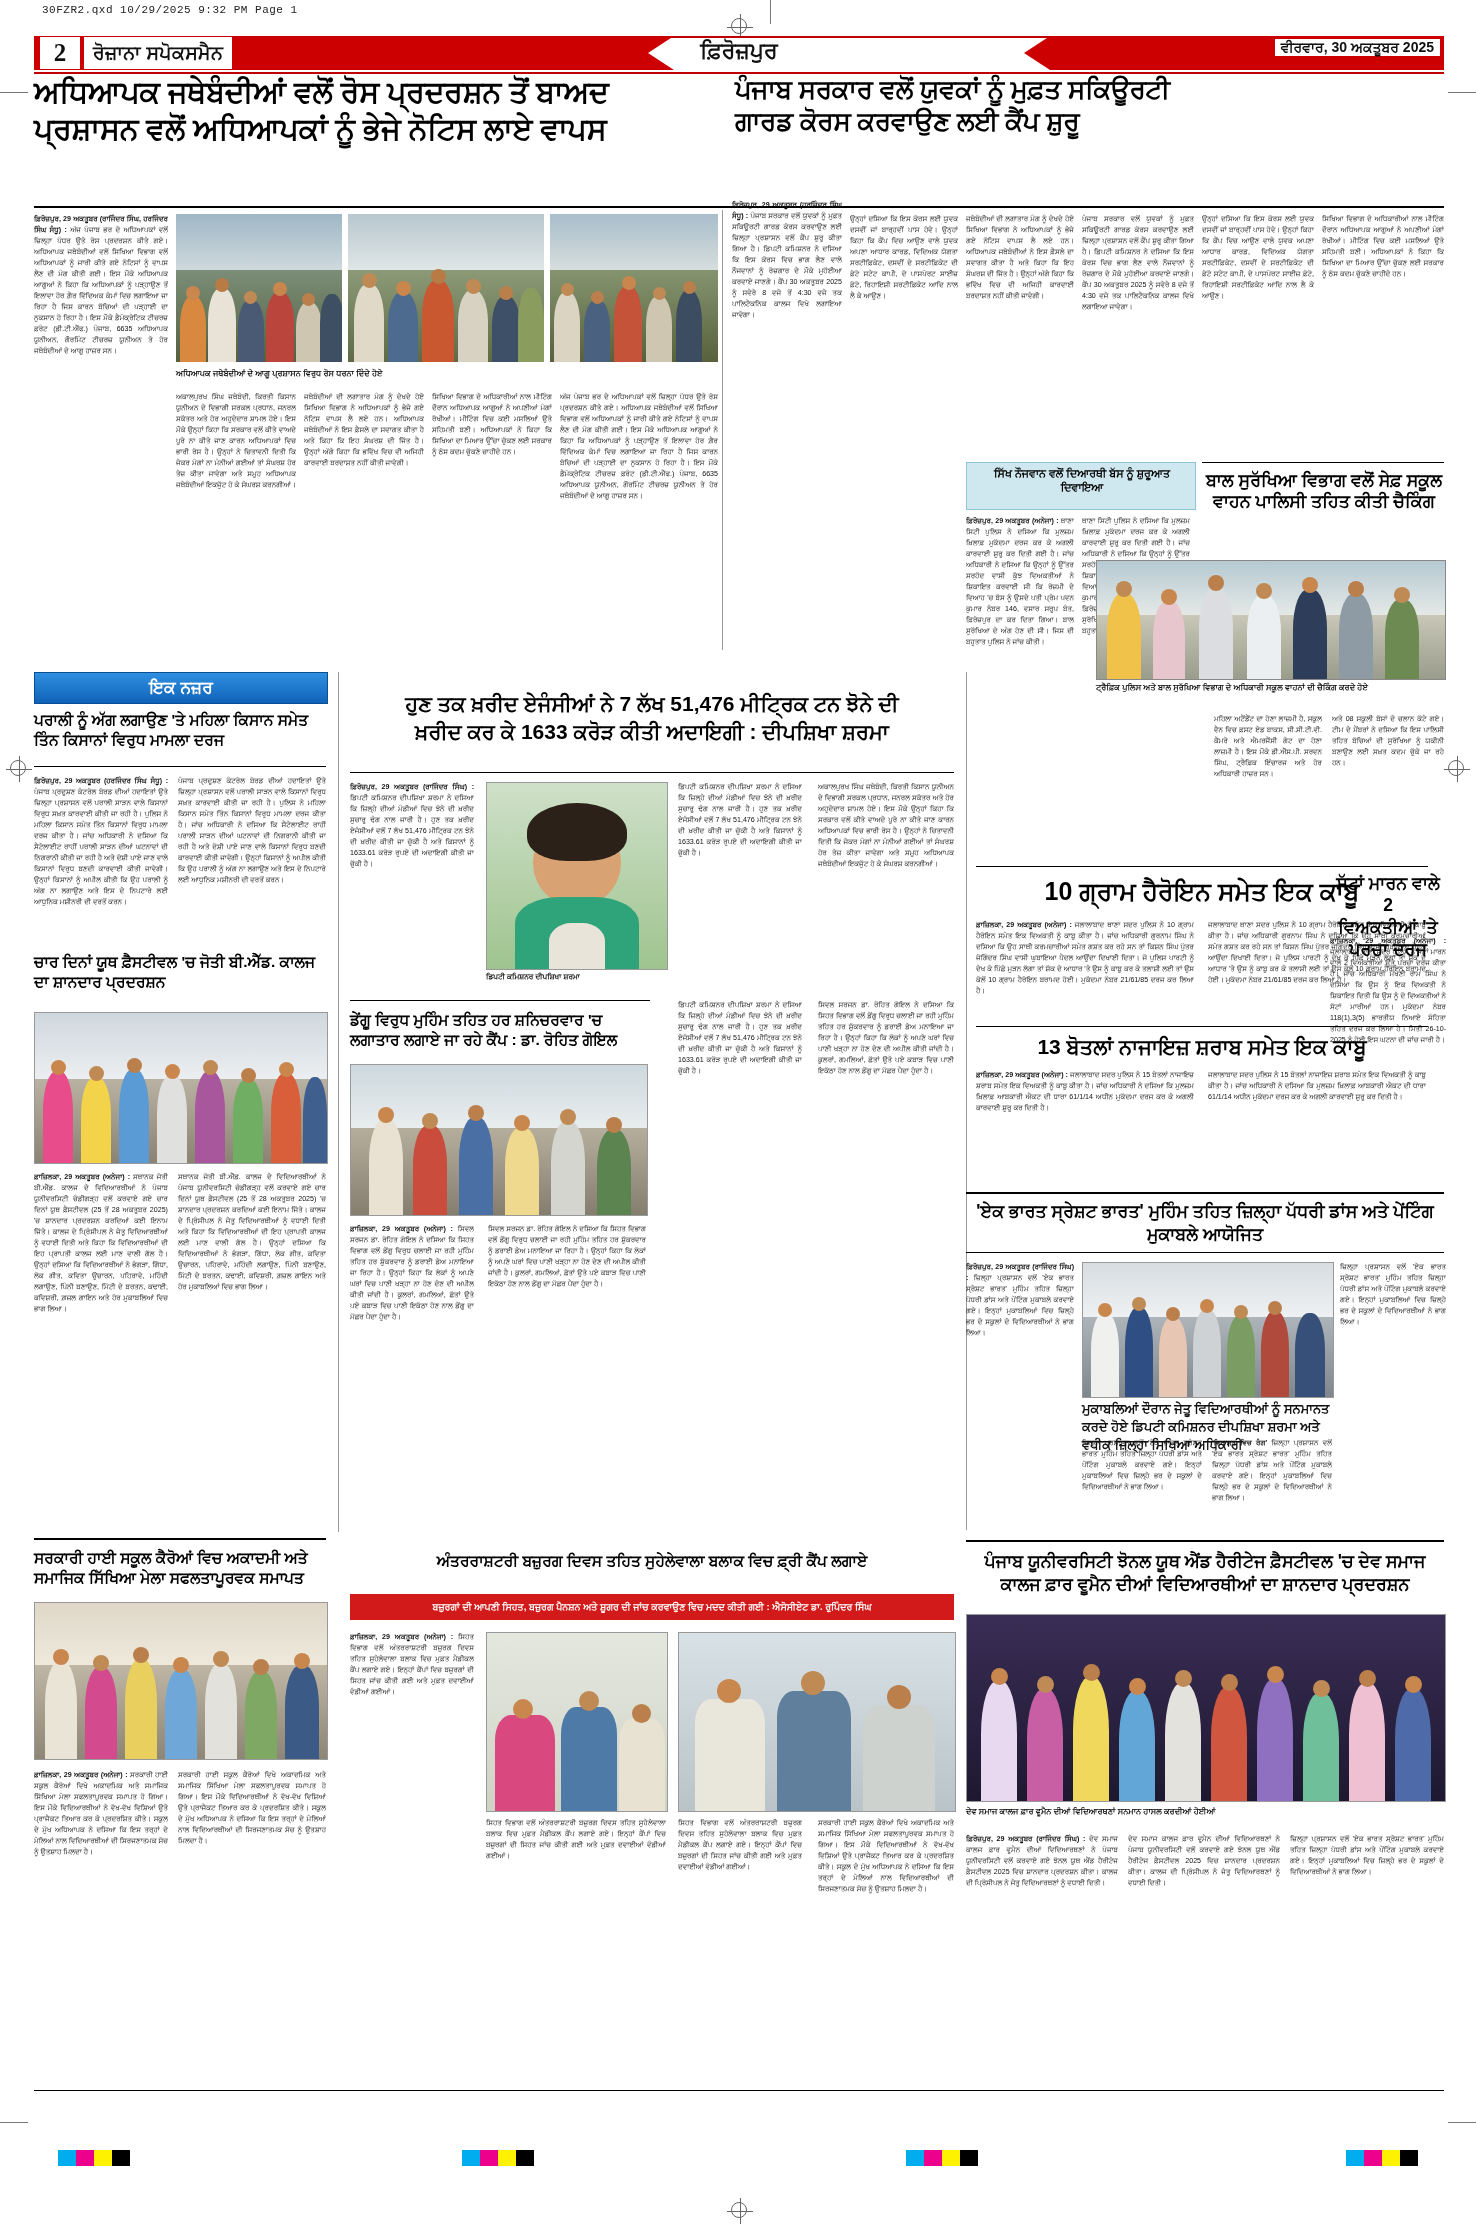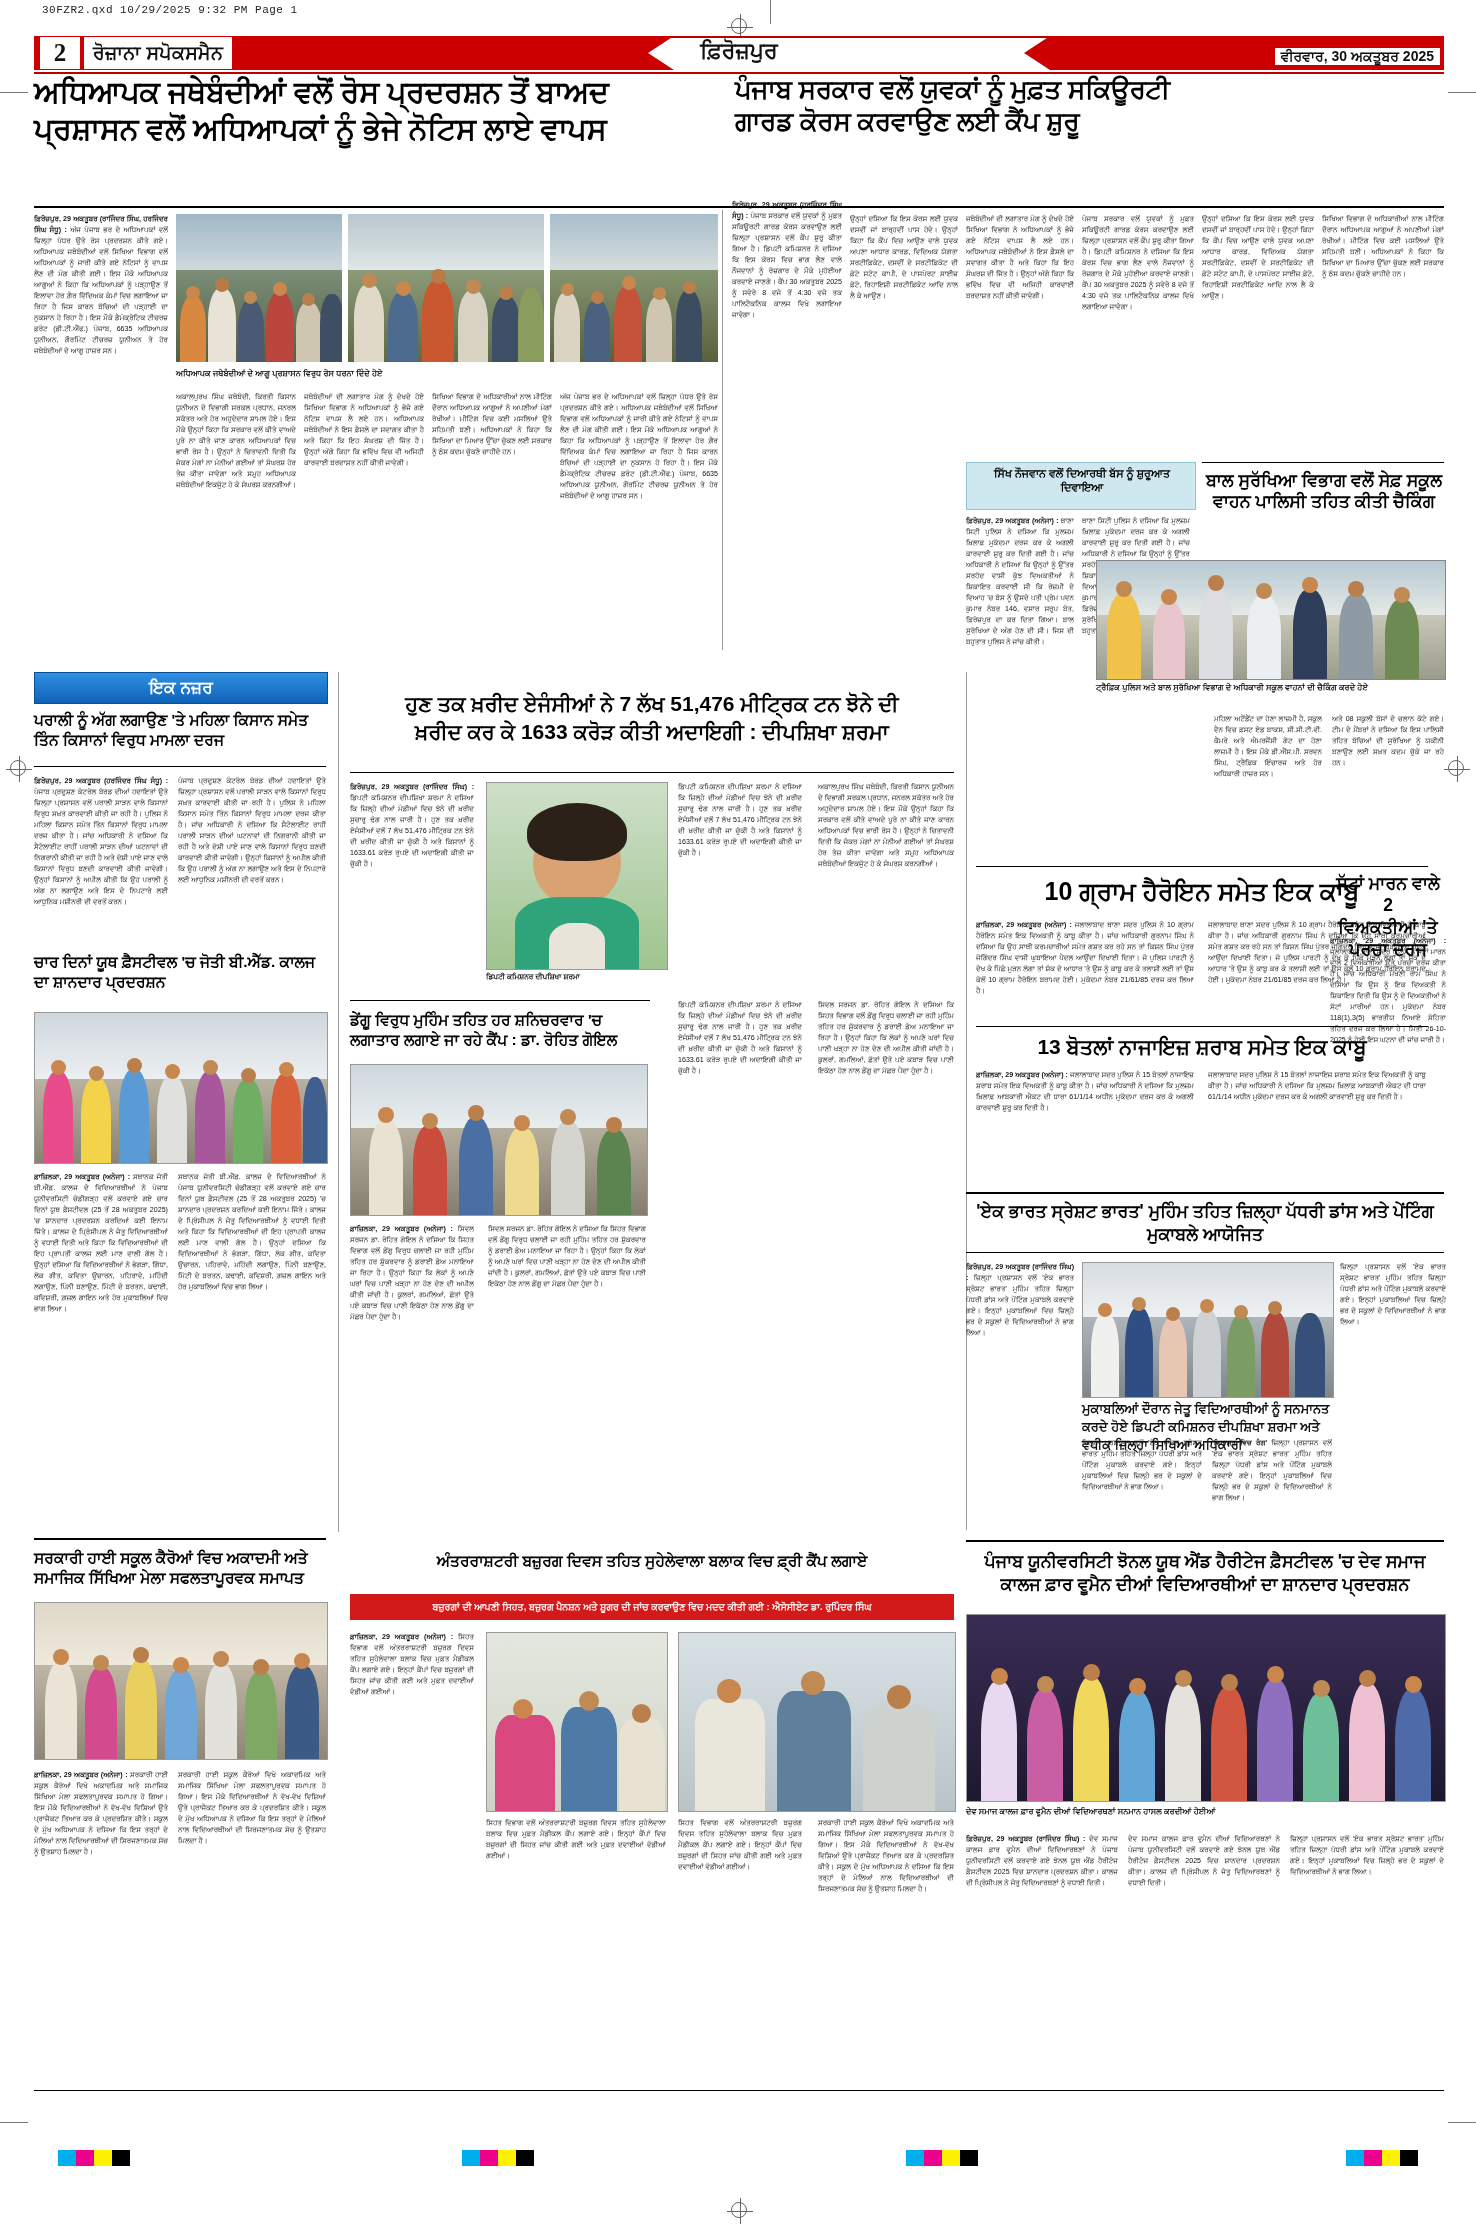--- a/index.html
+++ b/index.html
@@ -20,21 +20,21 @@
   .mh-bar{position:absolute;left:0;top:0;width:100%;height:100%;background:#ffffff;border-top:2px solid #c00000;border-bottom:2px solid #c00000;}
   .mh-redL{position:absolute;left:0;top:0;height:100%;width:640px;background:#cc0000;
            clip-path:polygon(0 0,100% 0,calc(100% - 26px) 50%,100% 100%,0 100%);}
   .mh-redR{position:absolute;right:0;top:0;height:100%;width:420px;background:#cc0000;
            clip-path:polygon(26px 0,100% 0,100% 100%,26px 100%,0 50%);}
   .mh-pageno{position:absolute;left:6px;top:1px;width:40px;height:32px;background:#fff;display:flex;align-items:center;justify-content:center;
              font-weight:bold;font-size:25px;font-family:"Liberation Serif",serif;color:#111;}
   .mh-paper{position:absolute;left:50px;top:1px;height:32px;background:#fff;padding:0 9px;display:flex;align-items:center;
             font-weight:bold;font-size:19px;color:#111;letter-spacing:.3px;}
   .mh-city{position:absolute;left:0;right:0;top:2px;text-align:center;font-weight:bold;font-size:22px;color:#111;}
-  .mh-date{position:absolute;right:4px;top:12px;background:#fff;padding:0 6px;font-weight:bold;font-size:14px;color:#111;}
+  .mh-date{position:absolute;right:4px;top:3px;background:#fff;padding:0 6px;font-weight:bold;font-size:14px;color:#111;}
 
   
   .hl{position:absolute;font-weight:bold;color:#000;line-height:1.22;}
   .hl-left{left:34px;top:74px;width:680px;font-size:30px;letter-spacing:-0.2px;}
   .hl-right{left:735px;top:74px;width:710px;font-size:26px;letter-spacing:-0.2px;}
   .rule{position:absolute;background:#000;}
 
   
   .col{position:absolute;font-size:7.4px;line-height:1.62;text-align:justify;color:#111;
        font-family:"Liberation Sans",sans-serif;overflow:hidden;word-break:break-word;}

